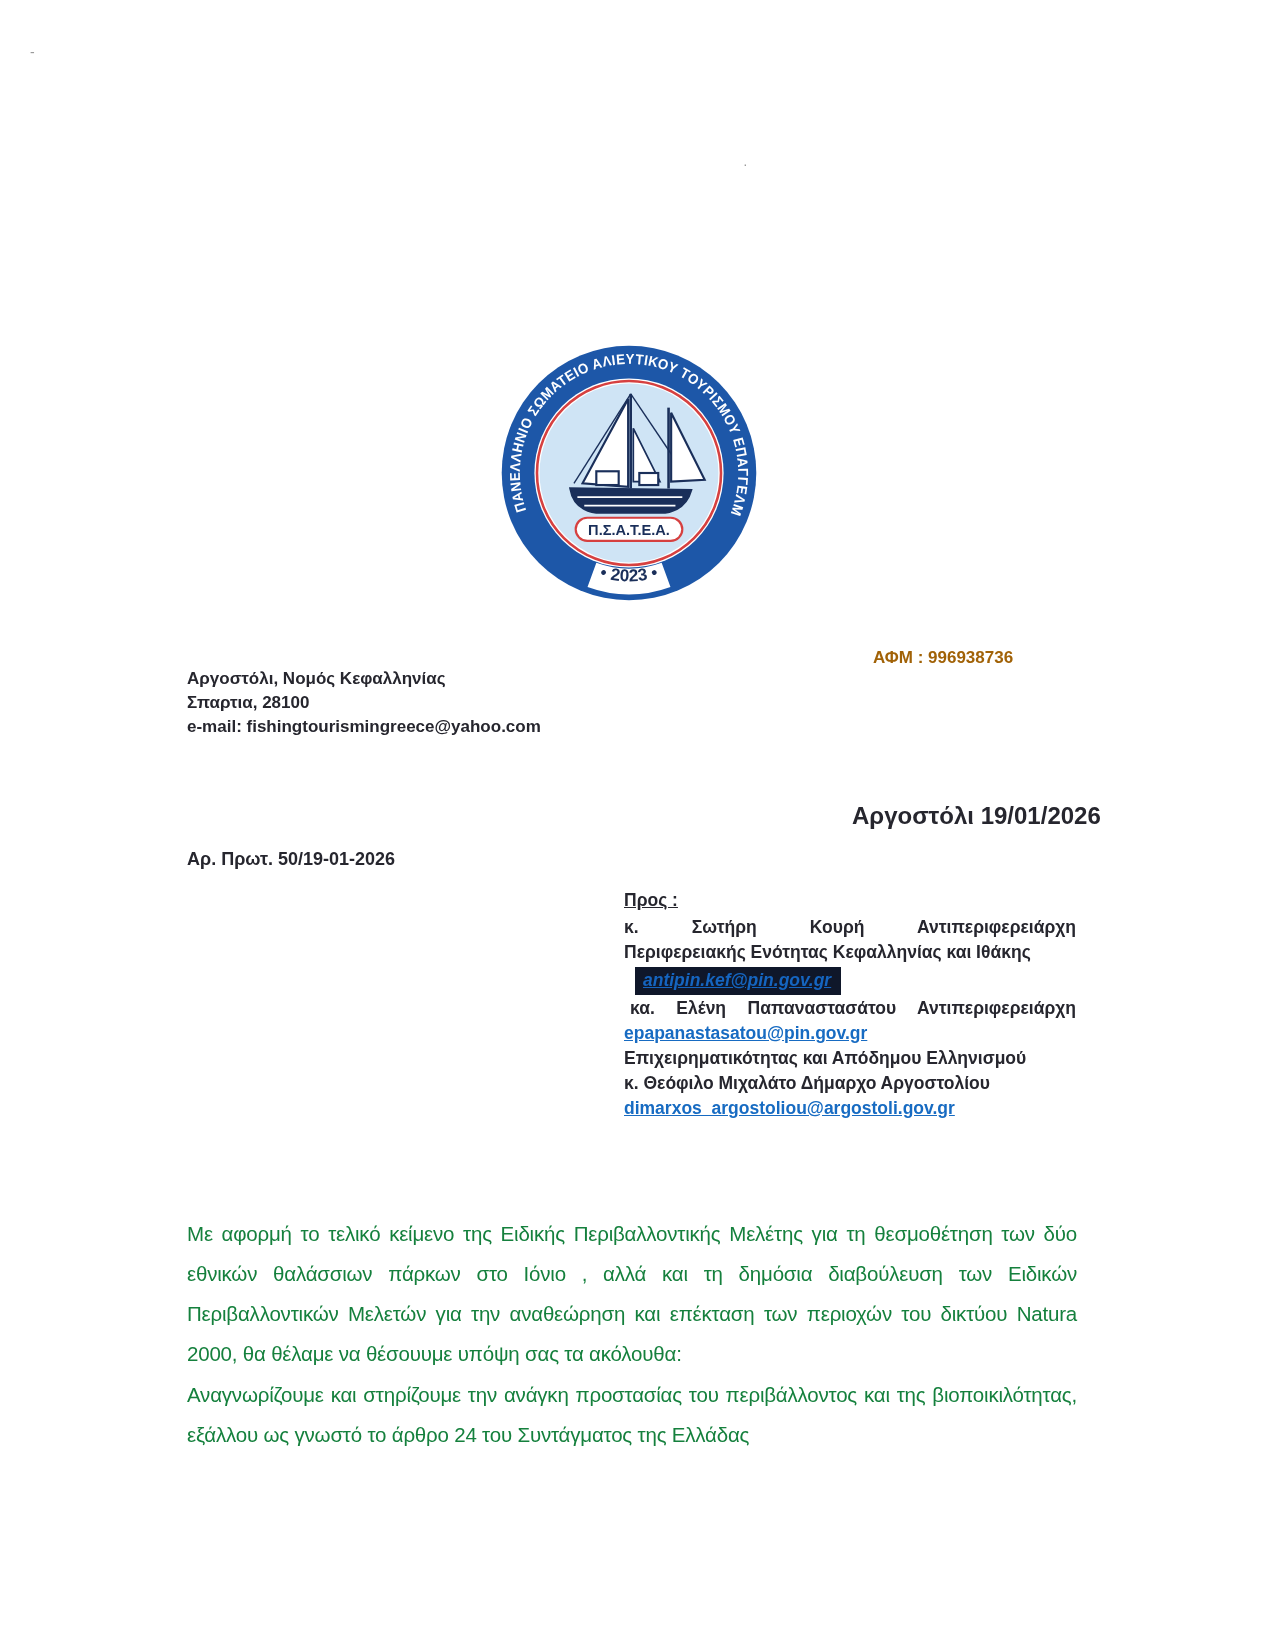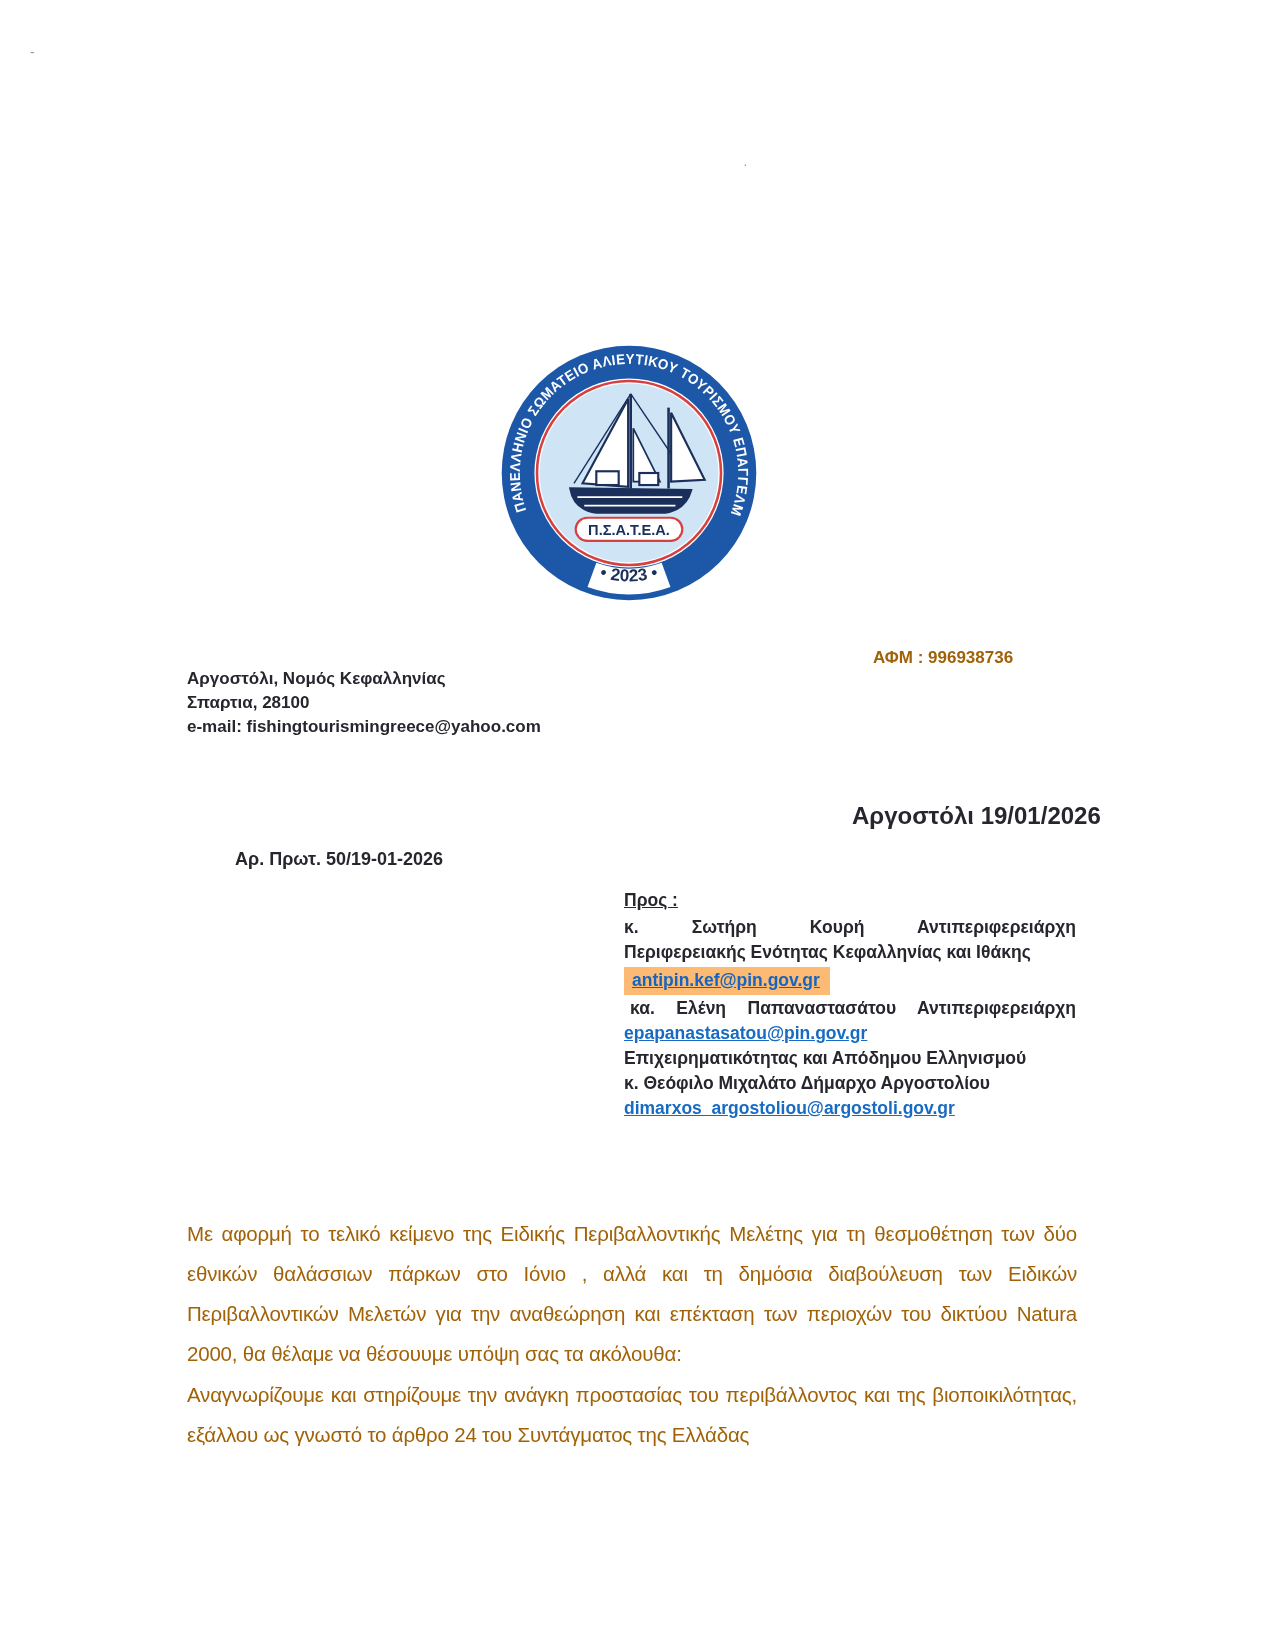--- a/index.html
+++ b/index.html
@@ -14,37 +14,38 @@
   .artifact { color:#9a9a9a; font-size:14px; }
 
   
   .logo-wrap { left:497px; top:344px; width:264px; height:258px; }
   .logo-wrap svg { width:100%; height:100%; }
 
   
   .address { left:187px; top:631px; font-size:17px; font-weight:bold; line-height:24px; color:#26262e;margin-top:36px; }
   .afm { left:873px; top:648px; font-size:17px; font-weight:bold; color:#a16207; }
   .dateline { left:852px; top:802px; font-size:24px; font-weight:bold; color:#26262e; }
-  .protocol { left:187px; top:849px; font-size:18px; font-weight:bold; color:#26262e;margin-left:48px; }
+  .protocol { left:187px; top:849px; font-size:18px; font-weight:bold; color:#26262e; }
 
   
   .recipients { left:624px; top:888px; width:452px; font-size:17.5px; font-weight:bold; line-height:25px; color:#26262e; }
   .recip-heading { text-decoration:underline; margin-bottom:2px; }
   .just-last { text-align:justify; text-align-last:justify; }
   .indent1 { padding-left:6px; }
   .email-link { color:#176bc2; text-decoration:underline; font-weight:bold; display:inline-block; }
   .email-highlight {
-    background:#fdba74; color:#1565c0; text-decoration:underline;
+    background:#0f172a; color:#1565c0; text-decoration:underline;
     text-decoration-color:#1565c0; display:inline-block; padding:1px 10px 2px 8px;
-    margin:2px 0 1px 0;
+    margin:2px 0 1px 11px;
+    font-style:italic;
   }
 
   
   .bodytext { left:187px; width:890px; font-size:20.5px; line-height:40px;
-    color:#a16207; text-align:justify; letter-spacing:-0.2px; }
+    color:#15803d; text-align:justify; letter-spacing:-0.2px; }
   .para1 { top:1214px; }
   .para2 { top:1375px; }
 </style>
 </head>
 <body>
 
 <div class="page">
 
   <div class="abs artifact" style="left:30px; top:44px;">-</div>
   <div class="abs artifact" style="left:743px; top:156px;">·</div>

